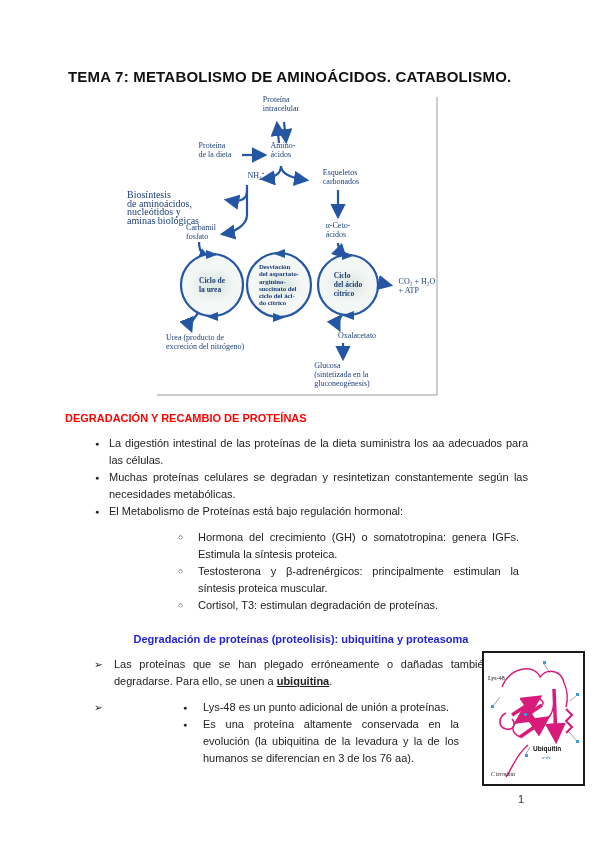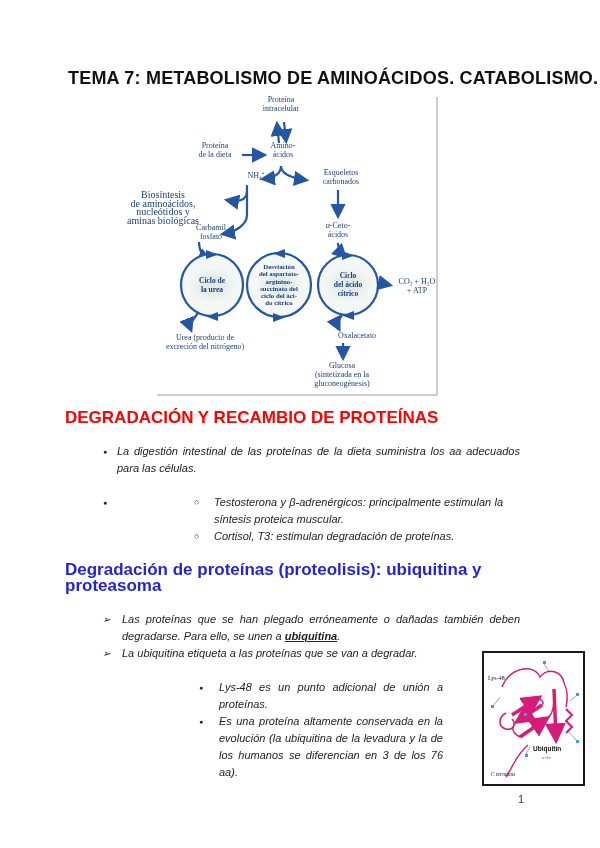--- a/index.html
+++ b/index.html
@@ -1,38 +1,38 @@
 <!DOCTYPE html>
 <html><head>
 <meta charset="utf-8">
 <style>
   html,body{margin:0;padding:0;background:#e9e9e9;}
   .page{position:relative;width:600px;height:848px;margin:0 auto;background:#ffffff;
         font-family:"Liberation Sans",sans-serif;overflow:hidden;}
 
-  .title{position:absolute;left:68px;top:68px;font-size:18px;font-weight:bold;color:#111;
+  .title{position:absolute;left:68px;top:68px;font-size:15px;font-weight:bold;color:#111;
          letter-spacing:.2px;white-space:nowrap;}
 
   
   .diagram{position:absolute;left:95px;top:93px;width:375px;height:312px;}
   .diagram svg{position:absolute;left:0;top:0;}
-  .dl{position:absolute;transform:translateX(-50%);text-align:center;
+  .dl{position:absolute;transform:translateX(-50%);text-align:left;
       font-family:"Liberation Serif",serif;font-size:8px;line-height:9px;
       color:#1c3f77;white-space:nowrap;}
   .dl.small{font-size:10px;line-height:8.6px;}
   .dl.b{font-weight:bold;font-size:7.5px;line-height:8.8px;}
   .dl.mid{font-weight:bold;font-size:6.8px;line-height:7.3px;}
 
   
   .content{position:absolute;left:65px;top:410px;width:472px;font-size:11px;
            line-height:17px;color:#222;}
-  h2{margin:0;font-size:17px;line-height:16px;}
+  h2{margin:0;font-size:11px;line-height:16px;}
   h2.red{color:#ff0000;margin-bottom:3px;}
-  h2.blue{color:#2323d9;margin:11px 0 3px 0;}
-  ul{list-style:none;margin:17px;padding:0;font-style:italic;}
+  h2.blue{color:#2323d9;margin:17px 0 3px 0;text-align:center;}
+  ul{list-style:none;margin:9px;padding:0;}
   li{position:relative;text-align:justify;}
   li::before{position:absolute;top:0;}
   .l1>li{padding-left:35px;}
   .l1>li::before{content:"●";left:21px;font-size:7px;}
   .l2>li{padding-left:80px;}
   .l2>li::before{content:"○";left:60px;font-size:8.5px;}
   .arr>li{padding-left:40px;}
   .arr>li::before{content:"➢";left:20px;font-size:10.5px;}
   .l3>li{padding-left:80px;margin-right:60px;}
   .l3>li::before{content:"●";left:60px;font-size:7px;}
@@ -132,21 +132,21 @@
     <div class="dl" style="left:246px;top:75px">
       <div>Esqueletos</div>
         <div>carbonados</div>
     </div>
     <div class="dl small" style="left:68px;top:98px">
       <div>Biosíntesis</div>
         <div>de aminoácidos,</div>
       <div>nucleótidos y</div>
         <div>aminas biológicas</div>
     </div>
-    <div class="dl" style="left:116px;top:130px">
+    <div class="dl" style="left:106px;top:130px">
       <div>Carbamil</div>
         <div>fosfato</div>
     </div>
     <div class="dl" style="left:243px;top:128px">
       <div>α-Ceto-</div>
         <div>ácidos</div>
     </div>
     <div class="dl b" style="left:117px;top:184px">
       <div>Ciclo de</div>
         <div>la urea</div>
@@ -179,33 +179,35 @@
       <div>gluconeogénesis)</div>
     </div>
   </div>
 
   <div class="content">
 
     <h2 class="red">DEGRADACIÓN Y RECAMBIO DE PROTEÍNAS</h2>
 
     <ul class="l1">
       <li><span>La digestión intestinal de las proteínas de la dieta suministra los aa adecuados para las células.</span></li>
-      <li>
+      <li><span>Muchas proteínas celulares se degradan y resintetizan constantemente según las necesidades metabólicas.</span></li>
+      <li><span>El Metabolismo de Proteínas está bajo regulación hormonal:</span>
         <ul class="l2">
+          <li><span>Hormona del crecimiento (GH) o somatotropina: genera IGFs. Estimula la síntesis proteica.</span></li>
           <li><span>Testosterona y β-adrenérgicos: principalmente estimulan la síntesis proteica muscular.</span></li>
           <li><span>Cortisol, T3: estimulan degradación de proteínas.</span></li>
         </ul>
       </li>
     </ul>
 
     <h2 class="blue">Degradación de proteínas (proteolisis): ubiquitina y proteasoma</h2>
 
     <ul class="arr">
       <li><span>Las proteínas que se han plegado erróneamente o dañadas también deben degradarse. Para ello, se unen a </span><span class="term">ubiquitina</span><span>.</span></li>
-      <li><span>La ubiquitina etiqueta a las proteínas que se van a degradar.</span>
+      <li>
         <ul class="l3">
           <li><span>Lys-48 es un punto adicional de unión a proteínas.</span></li>
           <li><span>Es una proteína altamente conservada en la evolución (la ubiquitina de la levadura y la de los humanos se diferencian en 3 de los 76 aa).</span></li>
         </ul>
       </li>
     </ul>
   </div>
 
   <div class="ubq">
     <svg width="99" height="131" viewBox="0 0 99 131">

